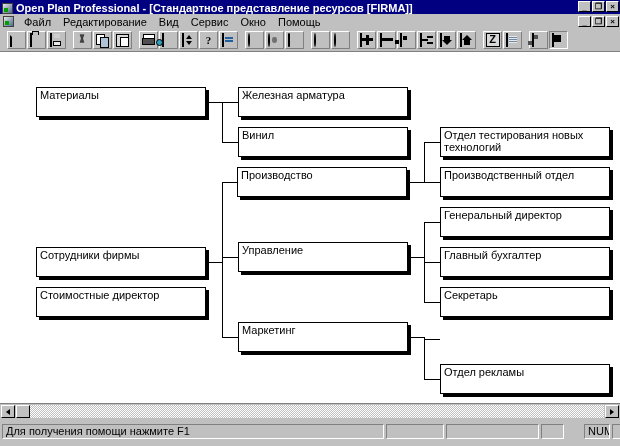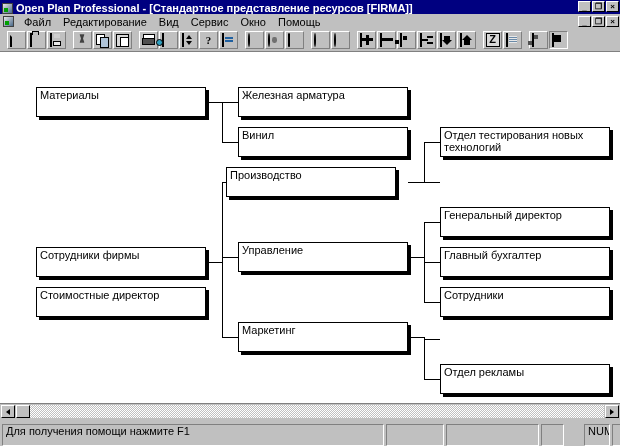--- a/index.html
+++ b/index.html
@@ -206,21 +206,21 @@
     box-sizing:border-box;flex:0 0 auto;
   }
 
   
   .statusbar{
     position:absolute;left:0;top:421px;width:620px;height:25px;
     background:#c0c0c0;display:flex;align-items:flex-start;padding-top:3px;
     box-sizing:border-box;
   }
   .status-pane{
-    height:22px;background:#c0c0c0;
+    height:15px;background:#c0c0c0;
     border-top:1px solid #808080;border-left:1px solid #808080;
     border-right:1px solid #ffffff;border-bottom:1px solid #ffffff;
     box-sizing:border-box;margin-left:2px;
     font-size:11px;line-height:13px;color:#000;padding-left:3px;
     overflow:hidden;white-space:nowrap;
   }
   .sp-msg{flex:0 0 382px;}
   .sp-a{flex:0 0 58px;}
   .sp-b{flex:0 0 93px;}
   .sp-c{flex:0 0 23px;}
@@ -390,41 +390,44 @@
         </div>
         <div class="node" style="left: 36px; top: 235px; width: 170px; height: 30px;">
           <div class="node-label">Стоимостные директор</div>
         </div>
         <div class="node" style="left: 238px; top: 35px; width: 170px; height: 30px;">
           <div class="node-label">Железная арматура</div>
         </div>
         <div class="node" style="left: 238px; top: 75px; width: 170px; height: 30px;">
           <div class="node-label">Винил</div>
         </div>
-        <div class="node" style="left: 226px; top: 115px; width: 170px; height: 30px;">
+        <div class="node" style="left: 237px; top: 115px; width: 170px; height: 30px;">
           <div class="node-label">Производство</div>
         </div>
         <div class="node" style="left: 238px; top: 190px; width: 170px; height: 30px;">
           <div class="node-label">Управление</div>
         </div>
         <div class="node" style="left: 238px; top: 270px; width: 170px; height: 30px;">
           <div class="node-label">Маркетинг</div>
         </div>
         <div class="node" style="left: 440px; top: 75px; width: 170px; height: 30px;">
           <div class="node-label">Отдел тестирования новых
 технологий</div>
         </div>
+        <div class="node" style="left: 440px; top: 115px; width: 170px; height: 30px;">
+          <div class="node-label">Производственный отдел</div>
+        </div>
         <div class="node" style="left: 440px; top: 155px; width: 170px; height: 30px;">
           <div class="node-label">Генеральный директор</div>
         </div>
         <div class="node" style="left: 440px; top: 195px; width: 170px; height: 30px;">
           <div class="node-label">Главный бухгалтер</div>
         </div>
         <div class="node" style="left: 440px; top: 235px; width: 170px; height: 30px;">
-          <div class="node-label">Сотрудники</div>
+          <div class="node-label">Секретарь</div>
         </div>
         <div class="node" style="left: 440px; top: 312px; width: 170px; height: 30px;">
           <div class="node-label">Отдел рекламы</div>
         </div>
       </div>
   </div>
 
   <div class="hscroll">
     <div class="sb-arrow left"></div>
     <div class="sb-thumb"></div>

